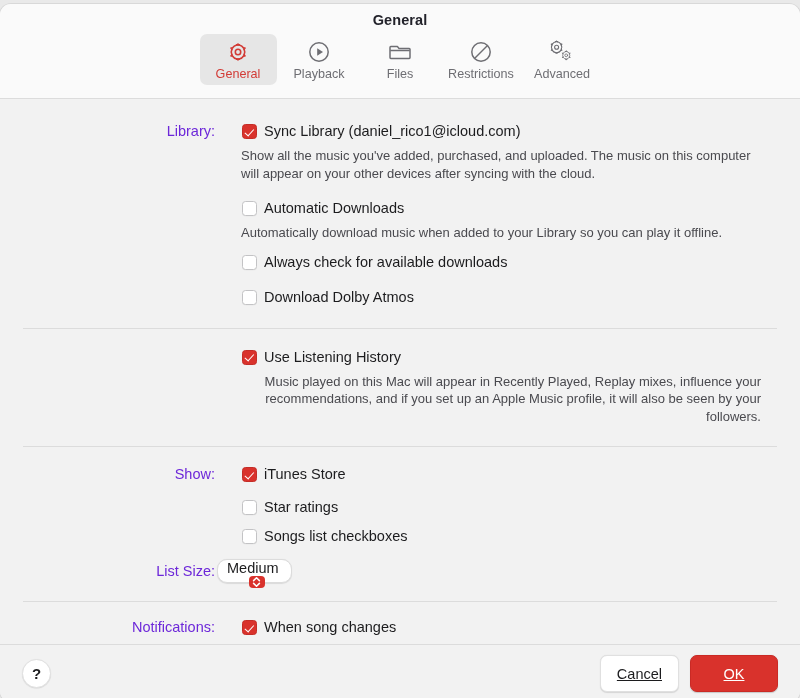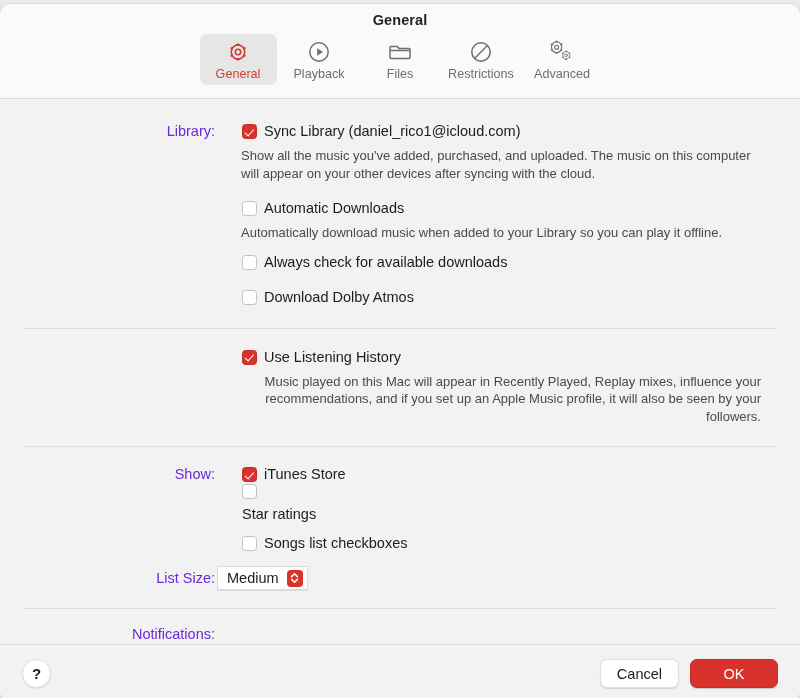--- a/index.html
+++ b/index.html
@@ -167,24 +167,25 @@
     margin: 7px 0 0 22px;
   }
 
   
   .popup {
     display: inline-flex;
     align-items: center;
     height: 22px;
     background: #ffffff;
     border: 1px solid #dcdcdc;
-    border-radius: 0;
+    border-radius: 10px;
     padding: 0 4px 0 9px;
     box-shadow: 0 0.5px 1px rgba(0,0,0,0.10);
     cursor: default;
+    flex-direction: column;
   }
   .popup-value {
     font-size: 14.5px;
     color: #1c1c1e;
     padding-right: 8px;
   }
   .popup-arrows {
     width: 16px;
     height: 17px;
     background: #d9322c;
@@ -218,30 +219,31 @@
     align-items: center;
     justify-content: center;
     font-size: 15px;
     font-weight: bold;
     color: #1c1c1e;
     cursor: default;
   }
   .footer-spacer { flex: 1 1 auto; }
 
   .btn {
-    height: 29px;
+    height: 37px;
     min-width: 72px;
     border-radius: 7px;
     font-size: 14.5px;
     display: flex;
     align-items: center;
     justify-content: center;
     padding: 0 16px;
     box-sizing: border-box;
     cursor: default;
+    text-decoration: underline;
   }
   .btn-cancel {
     background: #ffffff;
     border: 1px solid #e0e0e0;
     color: #1c1c1e;
     box-shadow: 0 0.5px 1px rgba(0,0,0,0.12);
     margin-right: 11px;
   }
   .btn-ok {
     background: #d9322c;
@@ -401,21 +403,21 @@
     <div class="section" style="padding-top:19px;">
       <div class="row">
         <div class="row-label">Show:</div>
         <div class="row-body">
 
           <div class="check-line">
             <span class="cb on"></span>
             <span class="check-label">iTunes Store</span>
           </div>
 
-          <div class="check-line" style="margin-top:0;flex-direction:column;">
+          <div class="check-line" style="margin-top:16px;">
             <span class="cb off"></span>
             <span class="check-label">Star ratings</span>
           </div>
 
           <div class="check-line" style="margin-top:12px;">
             <span class="cb off"></span>
             <span class="check-label">Songs list checkboxes</span>
           </div>
 
         </div>
@@ -435,20 +437,26 @@
           </div>
         </div>
       </div>
     </div>
 
     <div class="divider" style="margin-top:18px;"></div>
 
     <div class="section" style="padding-top:17px;">
       <div class="row">
         <div class="row-label">Notifications:</div>
+        <div class="row-body">
+          <div class="check-line">
+            <span class="cb on"></span>
+            <span class="check-label">When song changes</span>
+          </div>
+        </div>
       </div>
     </div>
 
   </div>
 
   <div class="footer">
     <div class="help-btn">?</div>
     <div class="footer-spacer"></div>
     <div class="btn btn-cancel">Cancel</div>
     <div class="btn btn-ok">OK</div>

